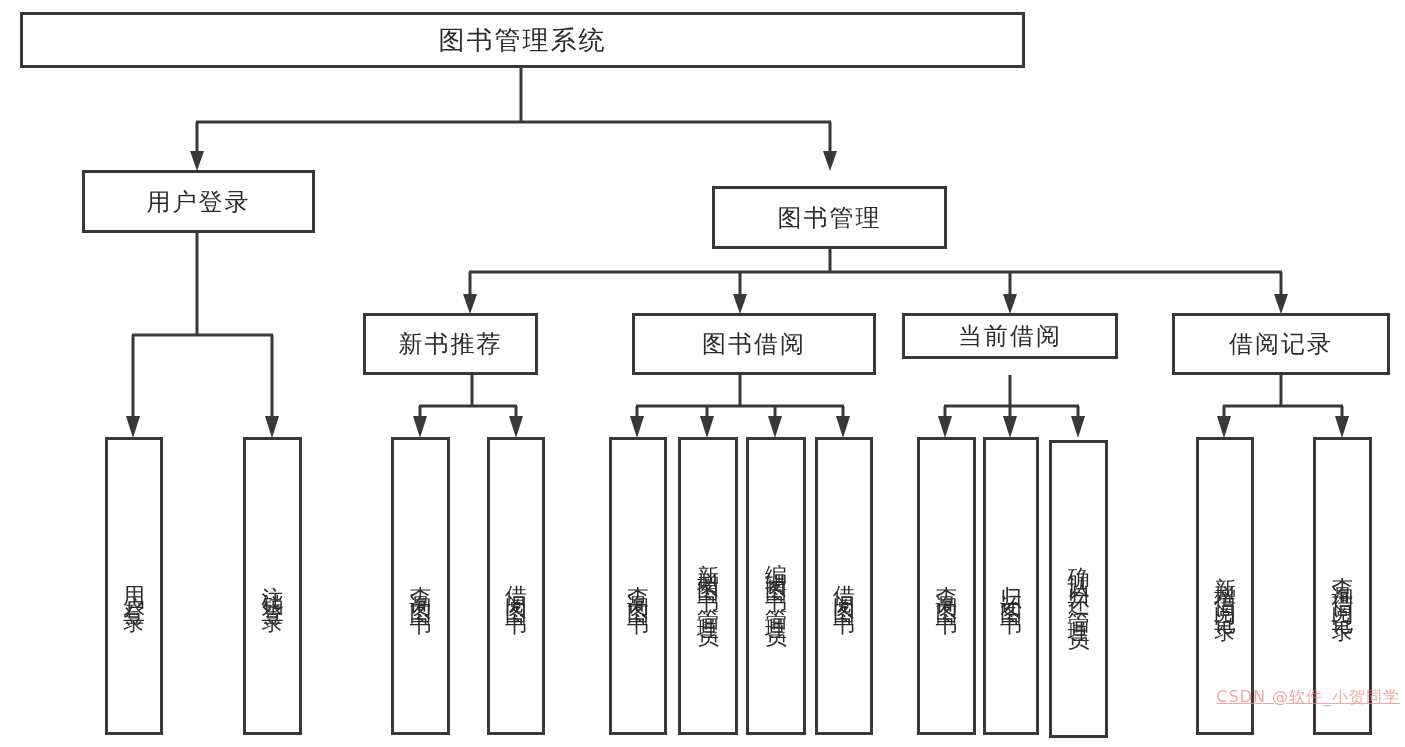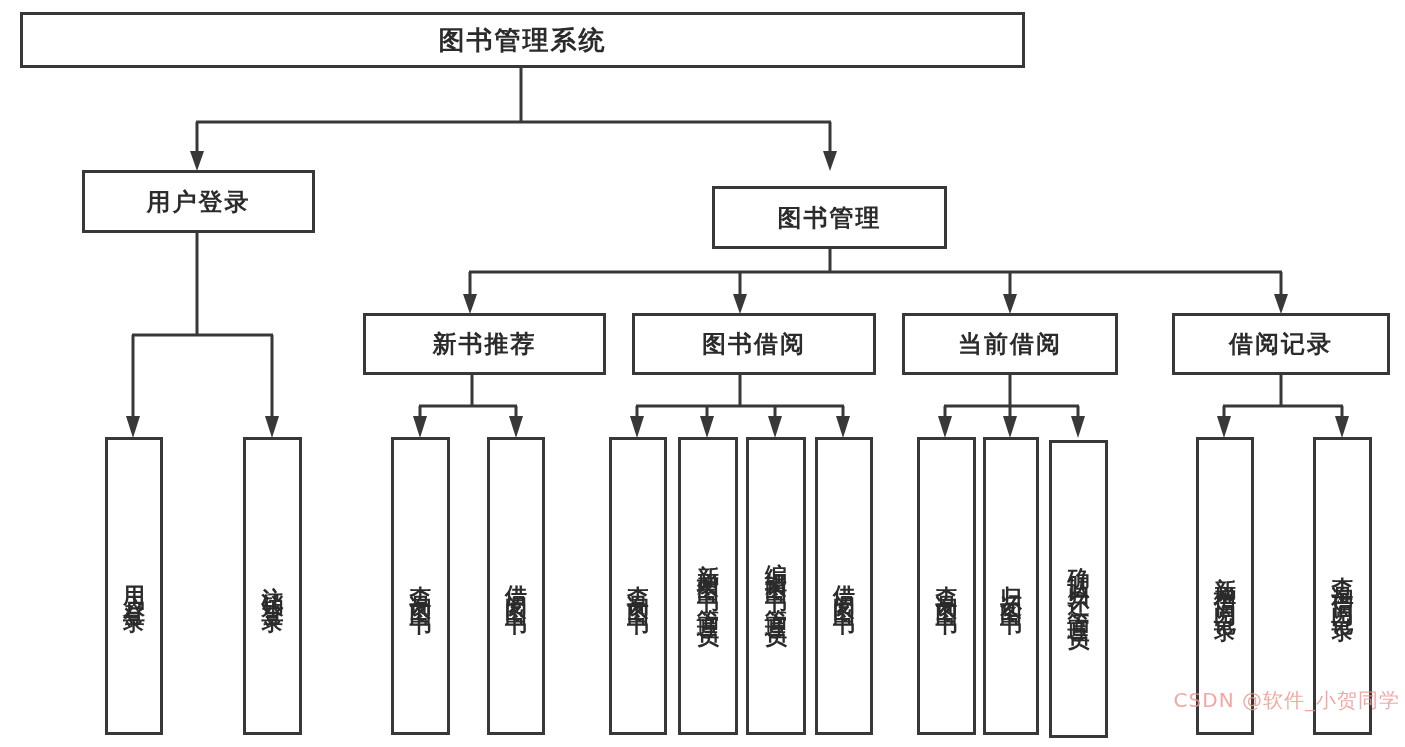--- a/index.html
+++ b/index.html
@@ -4,31 +4,31 @@
 <style>
   html,body{margin:0;padding:0;}
   body{
     width:1405px;height:747px;position:relative;background:#ffffff;
     font-family:"DejaVu Sans",sans-serif;overflow:hidden;
   }
   #edges{position:absolute;left:0;top:0;width:1405px;height:747px;z-index:1;}
   .box{
     position:absolute;box-sizing:border-box;background:#ffffff;
     border:3px solid #383838;color:#2b2b2b;
-    display:flex;align-items:center;justify-content:center;z-index:2;font-weight:bold;
+    display:flex;align-items:center;justify-content:center;z-index:2;
   }
   .box.h span{font-size:24px;letter-spacing:2px;white-space:nowrap;line-height:1;}
   .box.root span{font-size:26px;}
   .box.v span{
     writing-mode:vertical-rl;text-orientation:mixed;
     font-size:22px;letter-spacing:9px;line-height:1;white-space:nowrap;
   }
   .watermark{
     position:absolute;right:5px;top:687px;z-index:3;
-    font-size:20px;letter-spacing:1px;opacity:0.8;white-space:nowrap;
+    font-size:16px;letter-spacing:1px;opacity:0.8;white-space:nowrap;text-decoration:underline;
   }
 </style>
 </head>
 <body>
 
 <svg id="edges" viewBox="0 0 1405 747" xmlns="http://www.w3.org/2000/svg">
   <g stroke="#383838" stroke-width="3" fill="none">
     <path d="M521 68 V122 M196 122 H831 M197 122 V153 M830 122 V153"></path>
     <path d="M197 233 V335 M132 335 H273 M133 335 V420 M272 335 V420"></path>
     <path d="M830 233 V272 M469 272 H1282 M470 272 V296 M740 272 V296 M1010 272 V296 M1281 272 V296"></path>
@@ -64,27 +64,27 @@
   <span>图书管理系统</span>
 </div>
 
 <div class="box h" style="left:82px;top:170px;width:233px;height:63px">
   <span>用户登录</span>
 </div>
 <div class="box h" style="left:712px;top:186px;width:235px;height:63px">
   <span>图书管理</span>
 </div>
 
-<div class="box h" style="left:363px;top:313px;width:243px;height:62px">
+<div class="box h" style="left:363px;top:313px;width:175px;height:62px">
   <span>新书推荐</span>
 </div>
 <div class="box h" style="left:632px;top:313px;width:244px;height:62px">
   <span>图书借阅</span>
 </div>
-<div class="box h" style="left:902px;top:313px;width:216px;height:62px">
+<div class="box h" style="left:902px;top:313px;width:216px;height:46px">
   <span>当前借阅</span>
 </div>
 <div class="box h" style="left:1172px;top:313px;width:218px;height:62px">
   <span>借阅记录</span>
 </div>
 
 <div class="box v" style="left:105px;top:437px;width:58px;height:298px">
   <span>用户登录</span>
 </div>
 <div class="box v" style="left:243px;top:437px;width:59px;height:298px">

